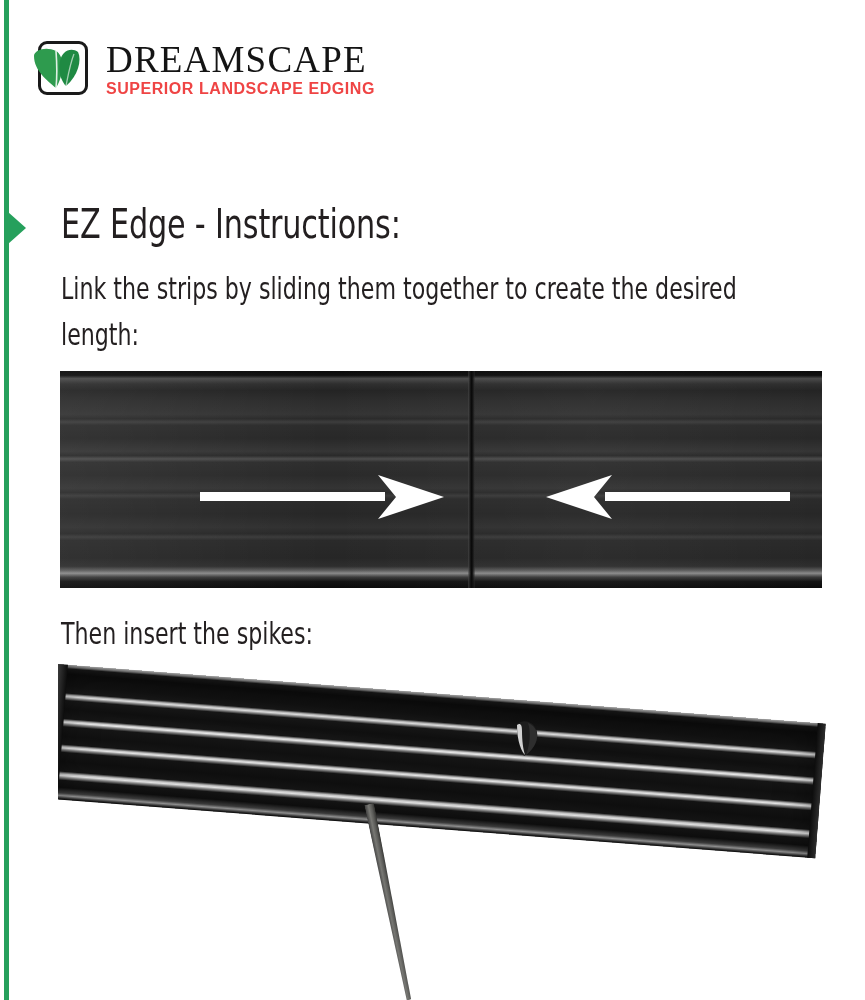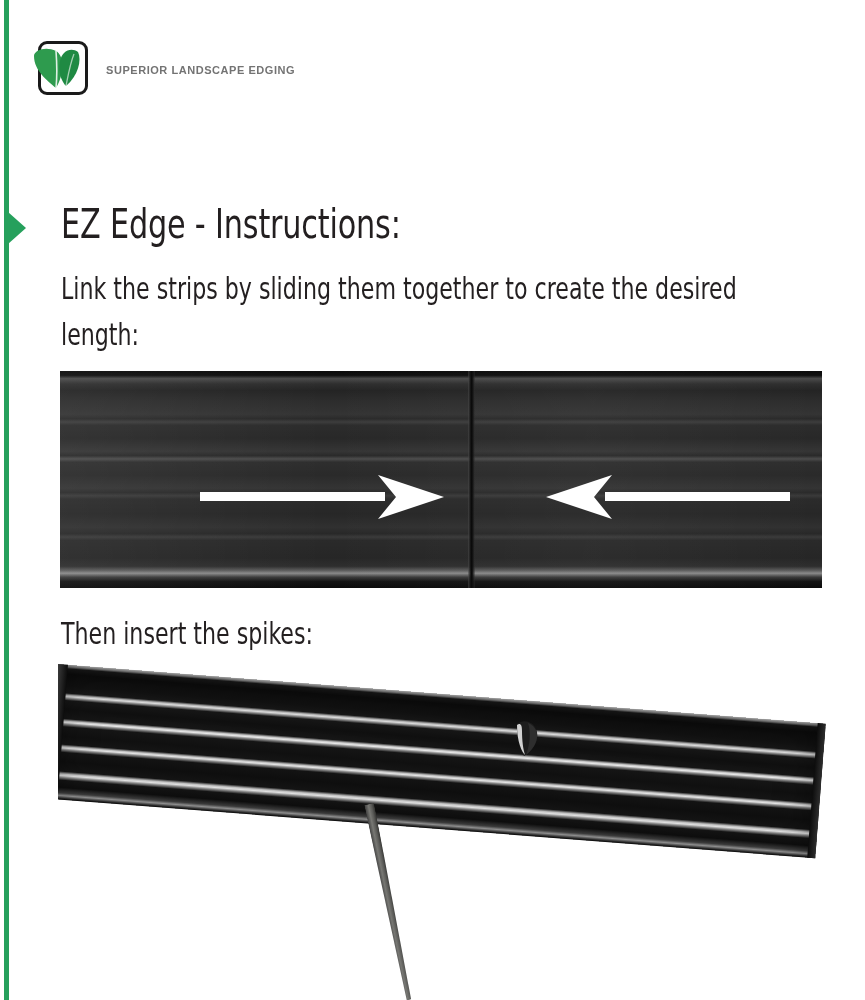--- a/index.html
+++ b/index.html
@@ -68,23 +68,23 @@
     font-family: "Liberation Serif", "DejaVu Serif", serif;
     font-size: 37px;
     letter-spacing: 1.2px;
     color: #141414;
     display: block;
     line-height: 1.02;
   }
   #wordmark-sub {
     font-family: "Liberation Sans", sans-serif;
     font-weight: bold;
-    font-size: 11px;
+    font-size: 16px;
     letter-spacing: 0.55px;
-    color: #737373;
+    color: #ef4444;
     display: block;
     margin-top: 3px;
   }
 
   
   #page-title {
     position: absolute;
     left: 61px;
     top: 200px;
     font-family: "DejaVu Sans Condensed", "Liberation Sans Narrow", "Liberation Sans", sans-serif;
@@ -258,20 +258,21 @@
       <path d="M4 18 C4 12, 16 8, 26 13 C35 18, 34 37, 26 50 C18 43, 4 33, 4 18 Z" fill="#2e9b4e"></path>
 
       <path d="M48 14 C52 22, 48 38, 36 48 C28 40, 27 22, 34 15 C38 11, 44 11, 48 14 Z" fill="#1f8a43"></path>
 
       <path d="M26 13 C27 26, 27 40, 26 50" stroke="#ffffff" stroke-width="1.6" fill="none" opacity=".85"></path>
       <path d="M44 16 C40 26, 38 38, 36 48" stroke="#ffffff" stroke-width="1.3" fill="none" opacity=".6"></path>
     </svg>
   </div>
 
   <div id="logo-words">
+    <span id="wordmark-main">DREAMSCAPE</span>
     <span id="wordmark-sub">SUPERIOR LANDSCAPE EDGING</span>
   </div>
 
 </div>
 
 <div id="page-title">EZ Edge - Instructions:</div>
 <div id="intro-paragraph">Link the strips by sliding them together to create the desired length:</div>
 <div id="spike-caption">Then insert the spikes:</div>
 
 <div id="figure-link-strips">

